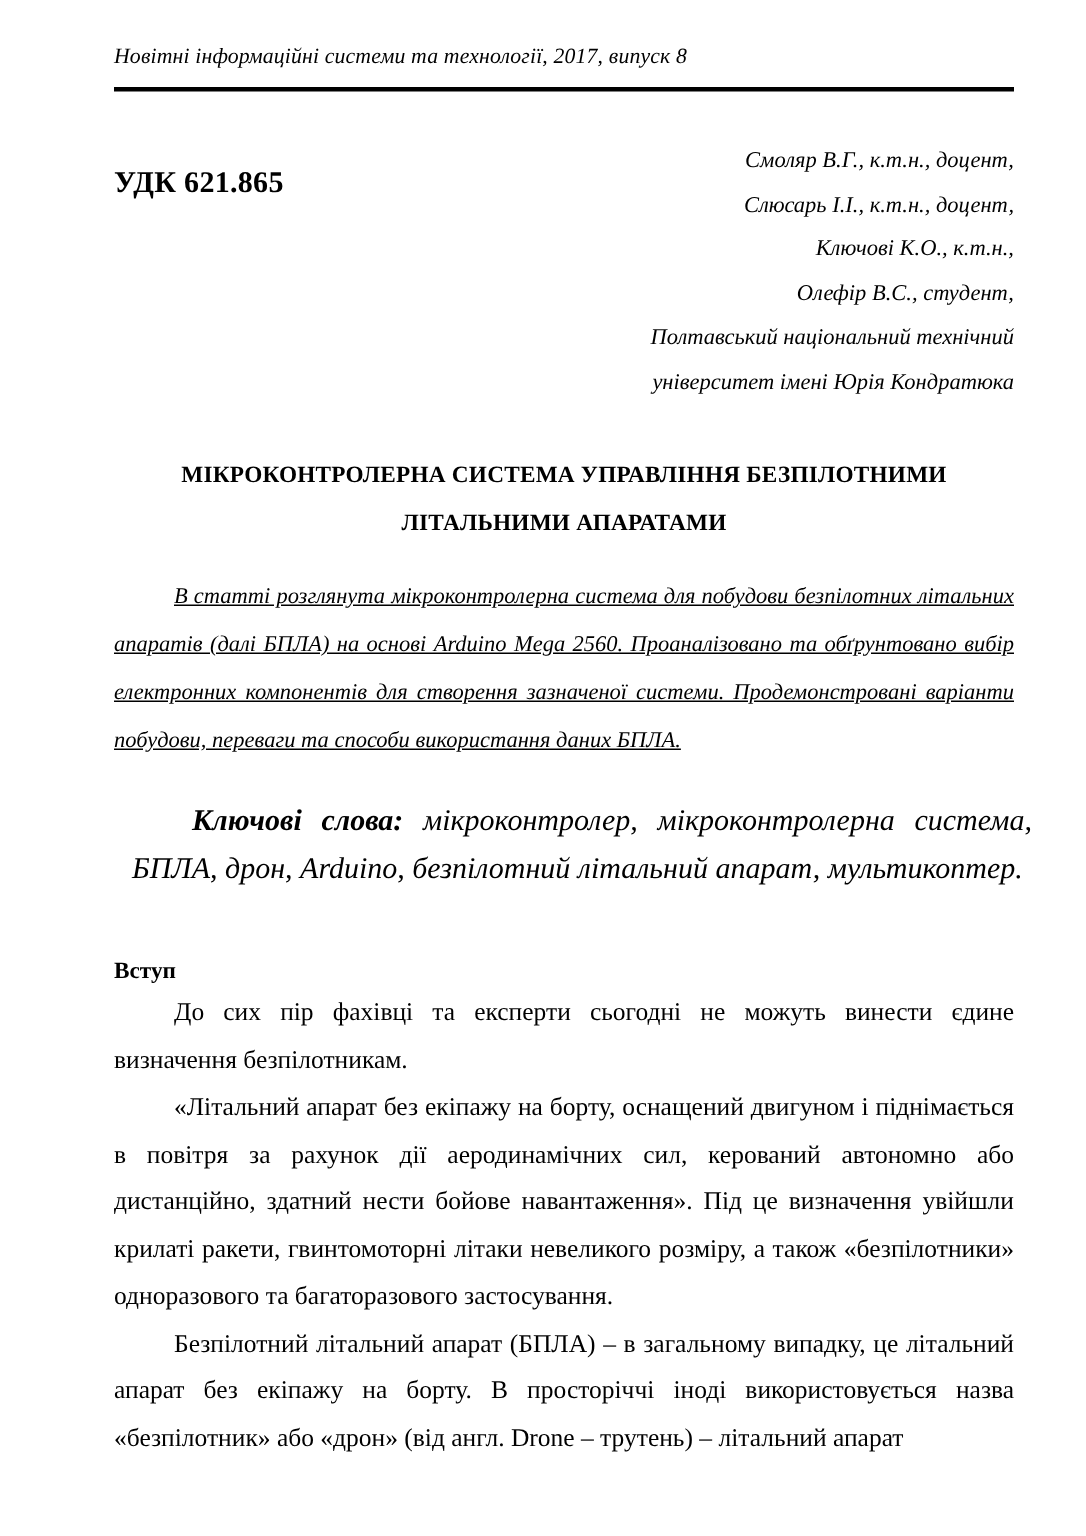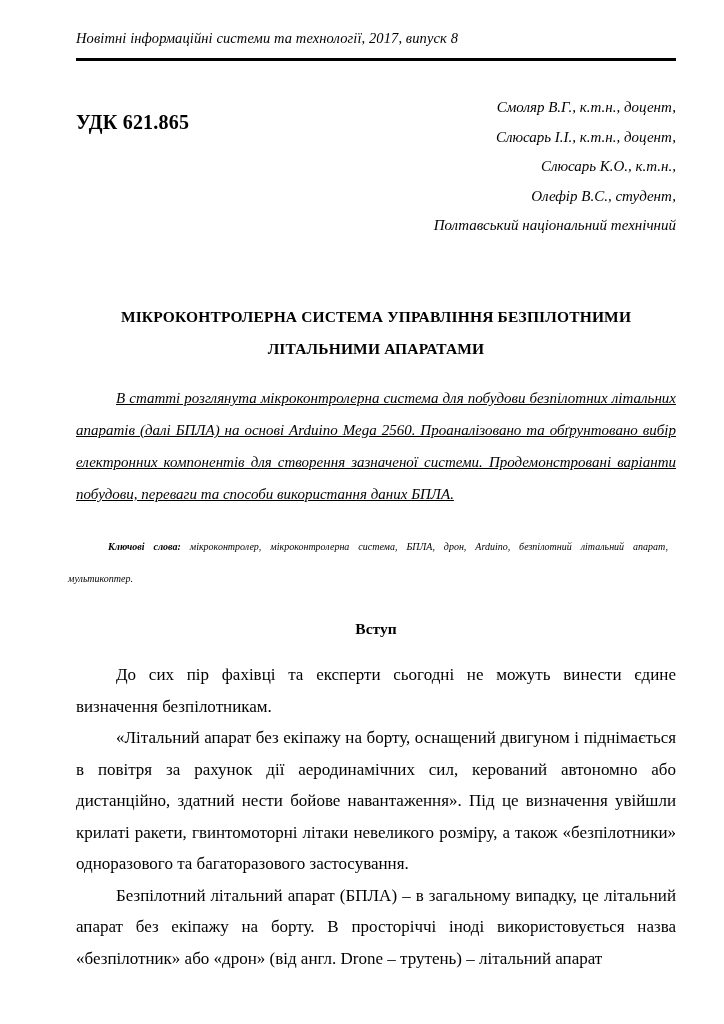--- a/index.html
+++ b/index.html
@@ -99,38 +99,37 @@
     text-align: justify;
     text-justify: inter-word;
     text-decoration: underline;
   }
   .abstract p {
     margin: 0;
     text-indent: 40px;
   }
   .keywords {
     position: absolute;
-    left: 68px;
+    left: 88px;
     top: 531px;
     width: 600px;
     font-style: italic;
-    font-size: 10px;
+    font-size: 20px;
     line-height: 32px;
     text-align: justify;
   }
   .keywords p { margin: 0; text-indent: 40px; }
   .kw-label { font-weight: bold; font-style: italic; }
 
   
   .section-heading {
     position: absolute;
     left: 76px;
-    top: 607px;
+    top: 626px;
     width: 600px;
-    text-align: center;
     font-weight: bold;
     font-size: 15.5px;
   }
 
   
   .body-text {
     position: absolute;
     left: 76px;
     top: 659px;
     width: 600px;
@@ -152,23 +151,24 @@
   <div class="running-head">
     <span class="rh-text">Новітні інформаційні системи та технології, 2017, випуск 8</span>
   </div>
   <div class="header-rule"></div>
 
   <div class="udk">УДК 621.865</div>
 
   <div class="authors">
     <span class="author-line">Смоляр В.Г., к.т.н., доцент,</span>
     <span class="author-line">Слюсарь І.І., к.т.н., доцент,</span>
-    <span class="author-line">Слюсарь К.О., к.т.н.,</span>
+    <span class="author-line">Ключові К.О., к.т.н.,</span>
     <span class="author-line">Олефір В.С., студент,</span>
     <span class="author-line">Полтавський національний технічний</span>
+    <span class="author-line">університет імені Юрія Кондратюка</span>
   </div>
 
   <h1 class="article-title">
     <span class="t-line">МІКРОКОНТРОЛЕРНА СИСТЕМА УПРАВЛІННЯ БЕЗПІЛОТНИМИ</span>
     <span class="t-line">ЛІТАЛЬНИМИ АПАРАТАМИ</span>
   </h1>
 
   <div class="abstract">
     <p>В статті розглянута мікроконтролерна система для побудови безпілотних літальних апаратів (далі БПЛА) на основі Arduino Mega 2560. Проаналізовано та обґрунтовано вибір електронних компонентів для створення зазначеної системи. Продемонстровані варіанти побудови, переваги та способи використання даних БПЛА.</p>
   </div>

